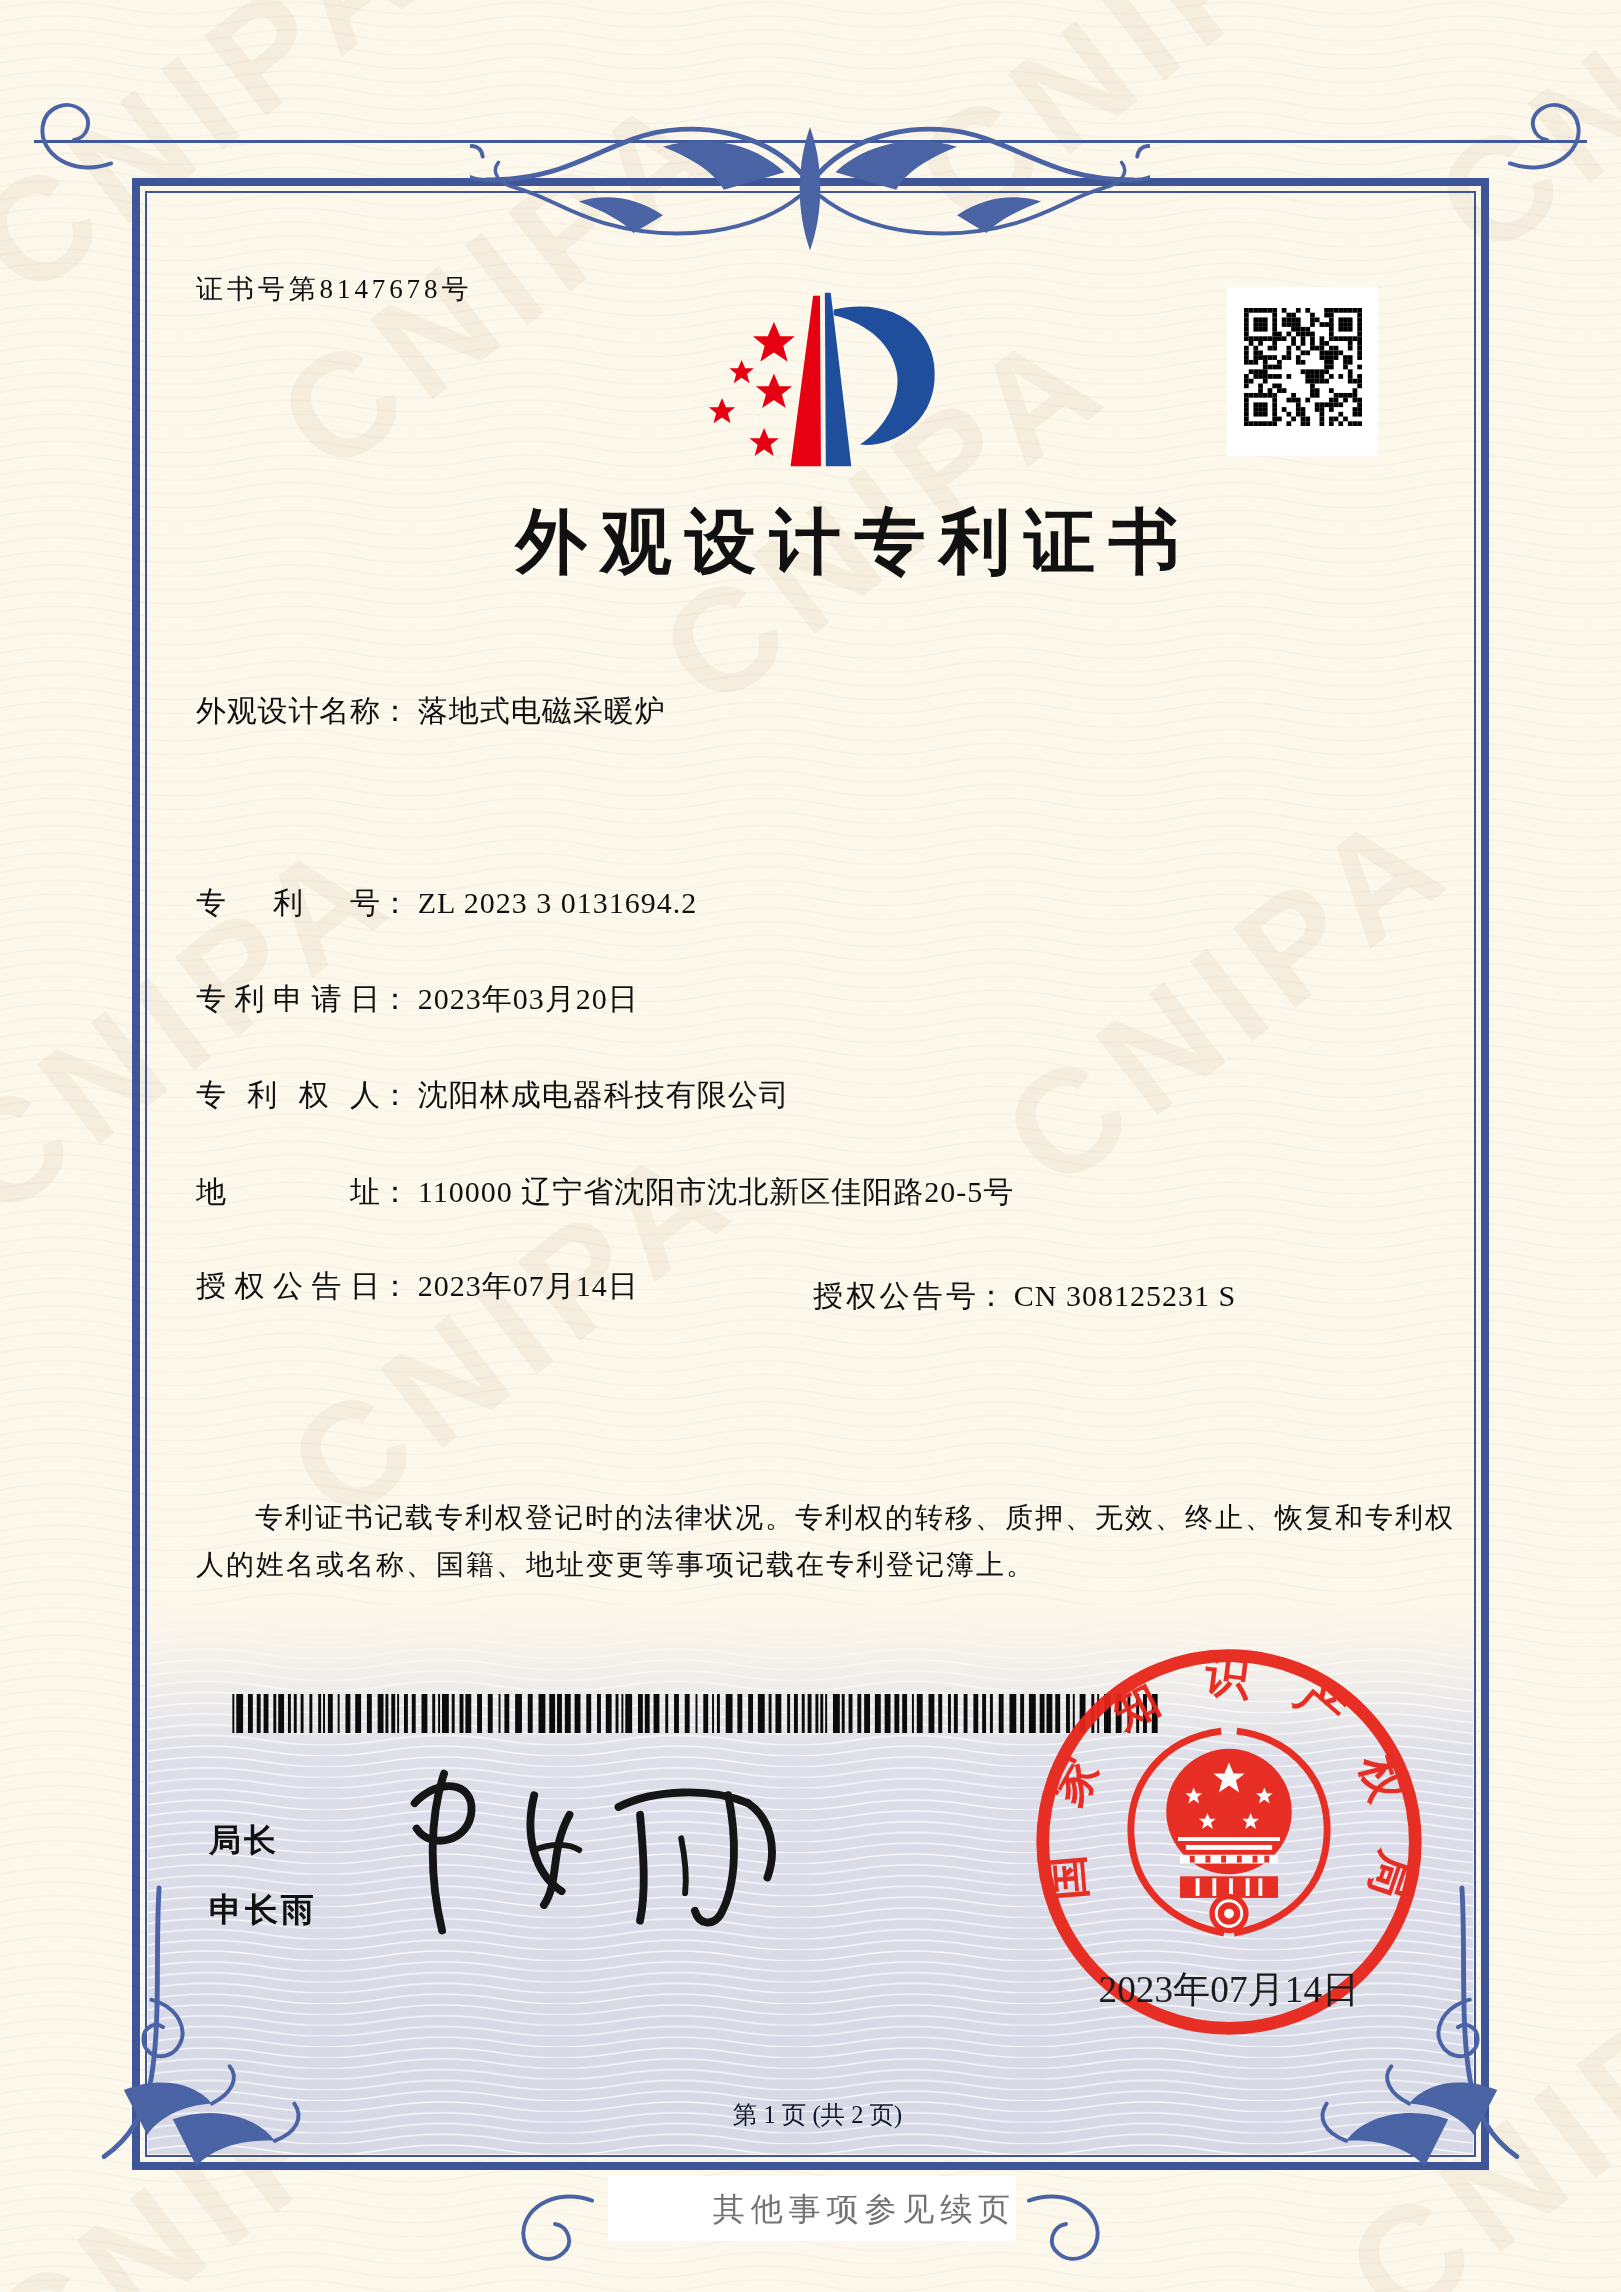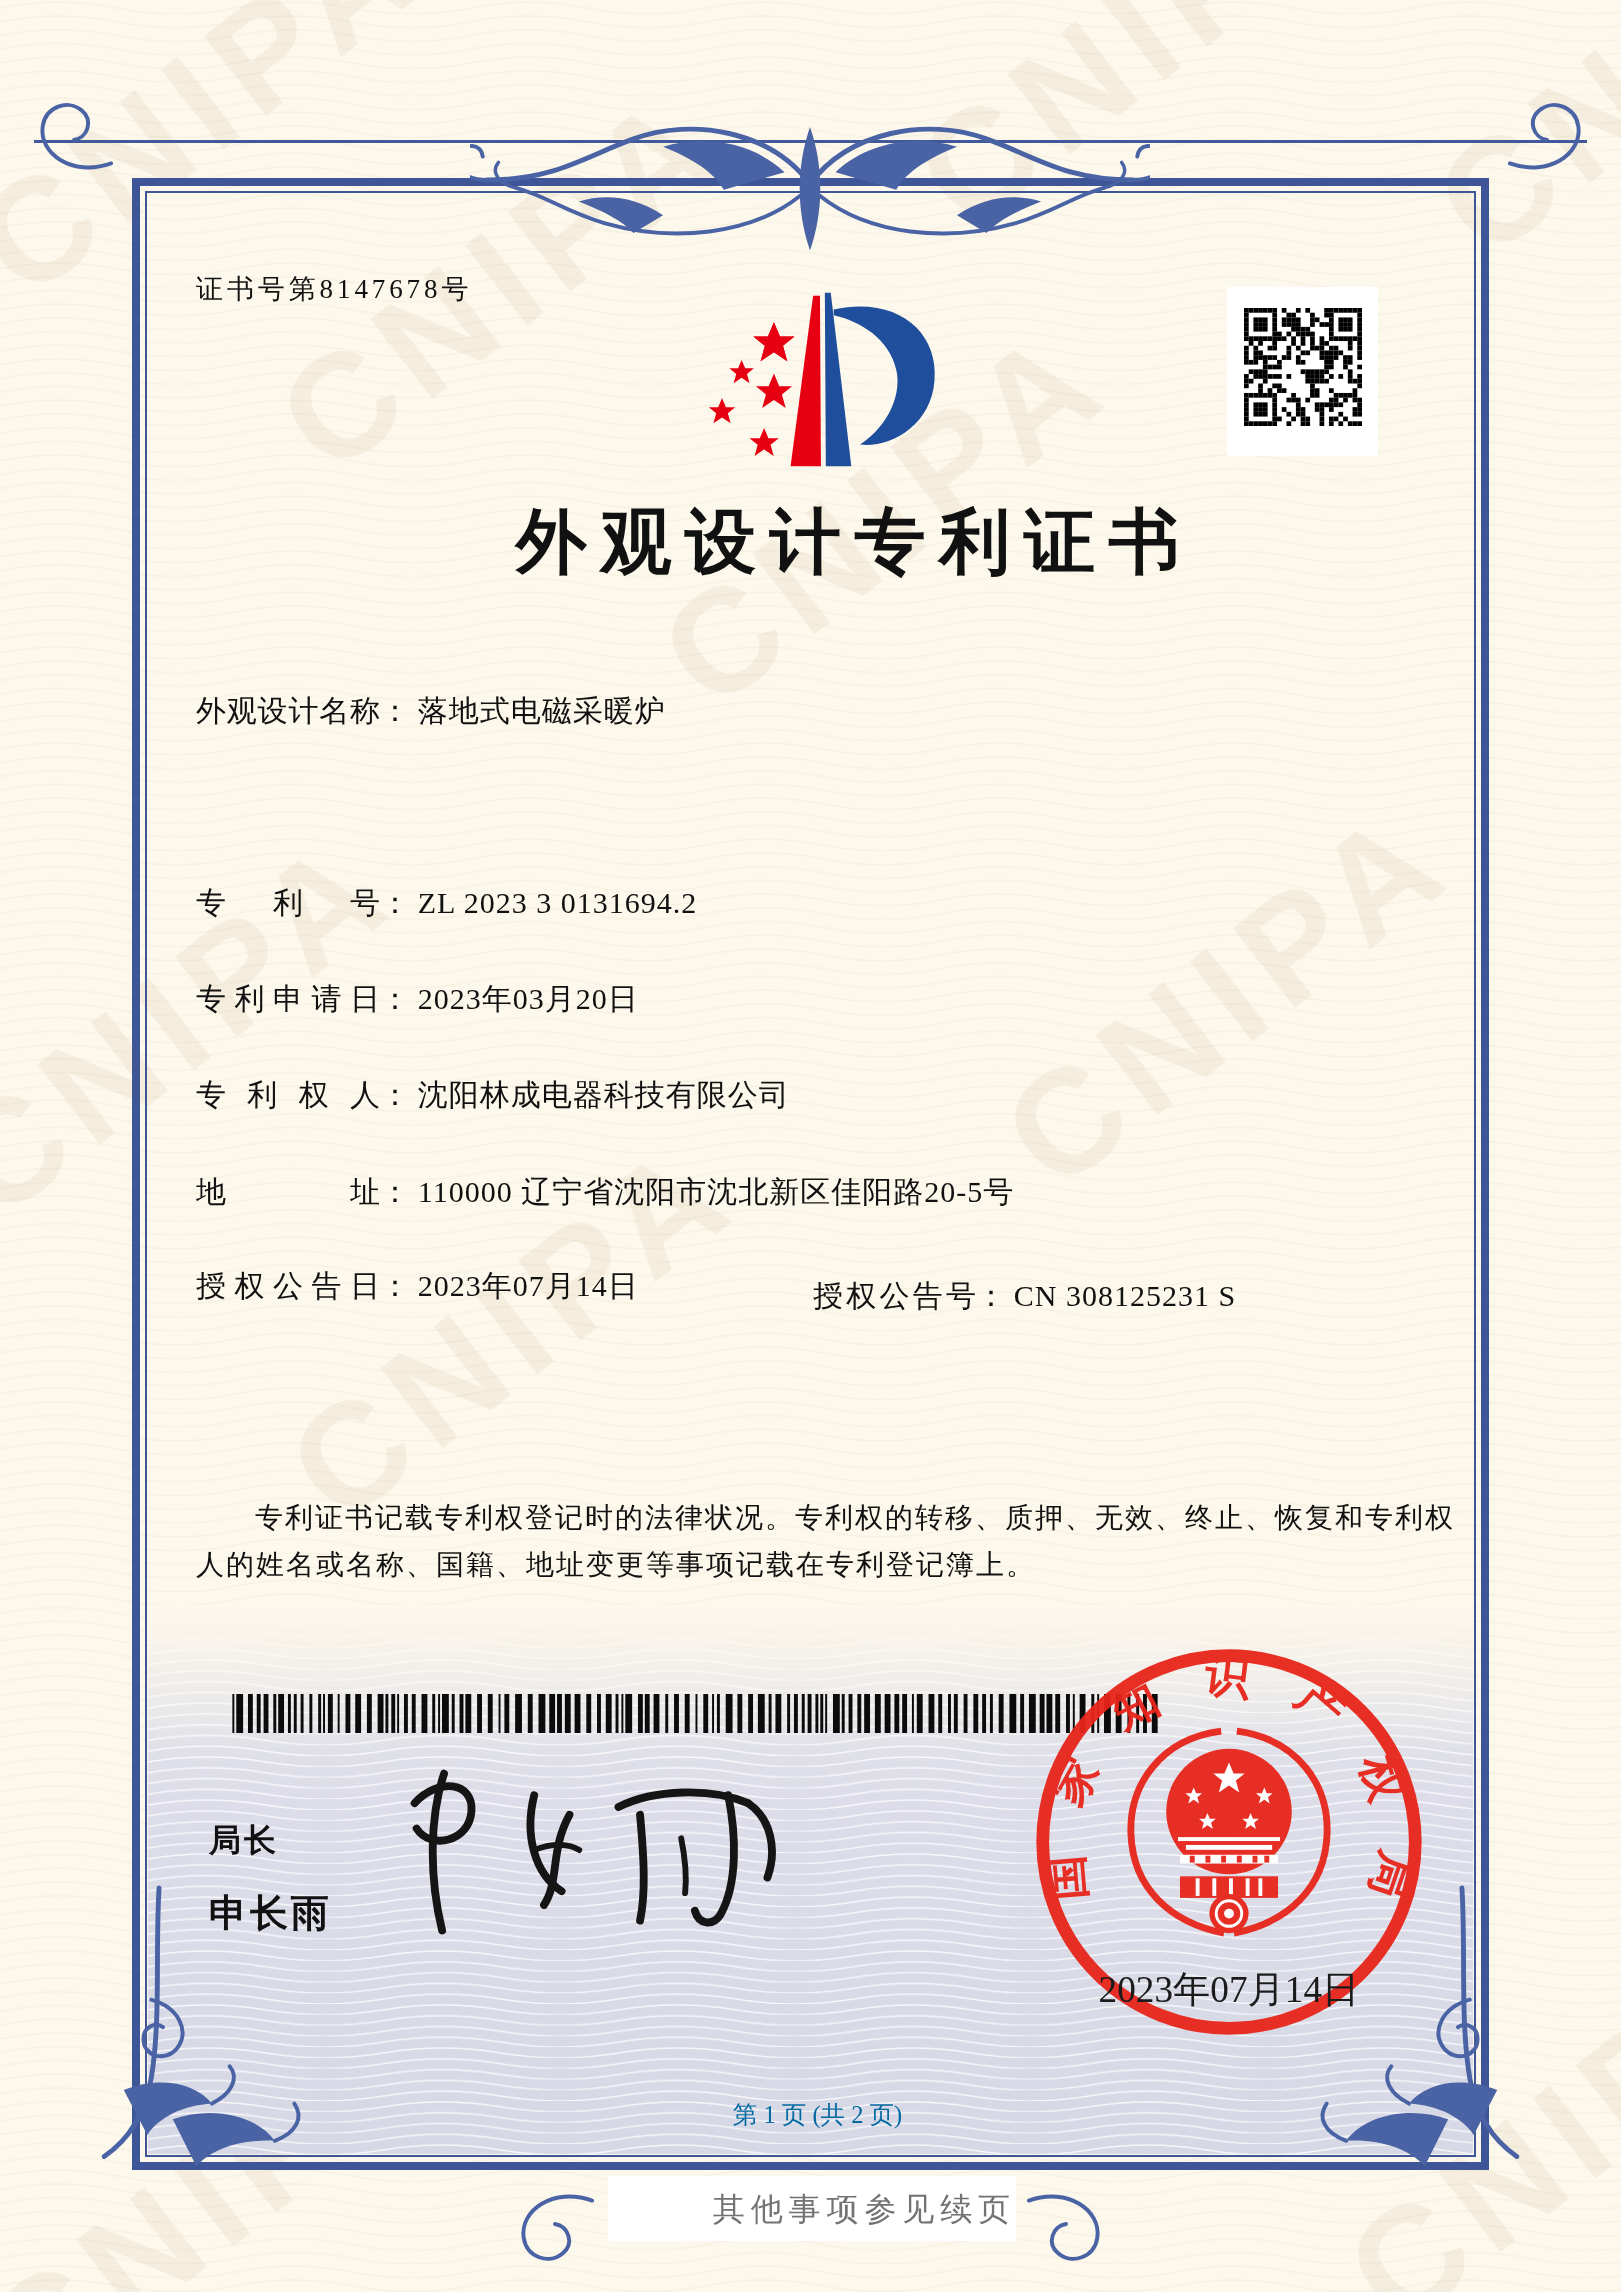--- a/index.html
+++ b/index.html
@@ -36,24 +36,24 @@
   .fpair2{position:absolute;left:617px;top:10px;}
   .fpair2 .flabel{width:163px;}
   
   .para{position:absolute;left:196px;width:1259px;font-size:28px;line-height:47px;
         text-align:justify;text-indent:59px;letter-spacing:2px;}
   
   .barcode{position:absolute;left:230px;top:1694px;}
   .sig-title{position:absolute;left:209px;top:1819px;font-family:"Liberation Sans","DejaVu Sans",sans-serif;
              font-weight:bold;font-size:32px;letter-spacing:2.9px;}
   .sig-name{position:absolute;left:209px;top:1888px;font-family:"Liberation Sans","DejaVu Sans",sans-serif;
-            font-weight:bold;font-size:38px;letter-spacing:2.9px;}
+            font-weight:bold;font-size:33px;letter-spacing:2.9px;}
   .signature{position:absolute;left:387px;top:1756px;}
   .seal{position:absolute;left:1028px;top:1641px;opacity:.95;}
-  .page-info{position:absolute;left:132px;top:2098px;width:1371px;text-align:center;font-size:24.5px;color:#0369a1;}
+  .page-info{position:absolute;left:132px;top:2098px;width:1371px;text-align:center;font-size:24.5px;color:#0f172a;}
   .cont-strip{position:absolute;left:608px;top:2176px;width:408px;height:65px;background:#ffffff;}
   .cont-note{position:absolute;left:0;top:11.8px;width:100%;text-align:right;
              font-size:32px;letter-spacing:5.9px;color:#737373;}
   .orn{position:absolute;pointer-events:none;}
 </style>
 </head>
 <body>
 
 <div class="page">
 

